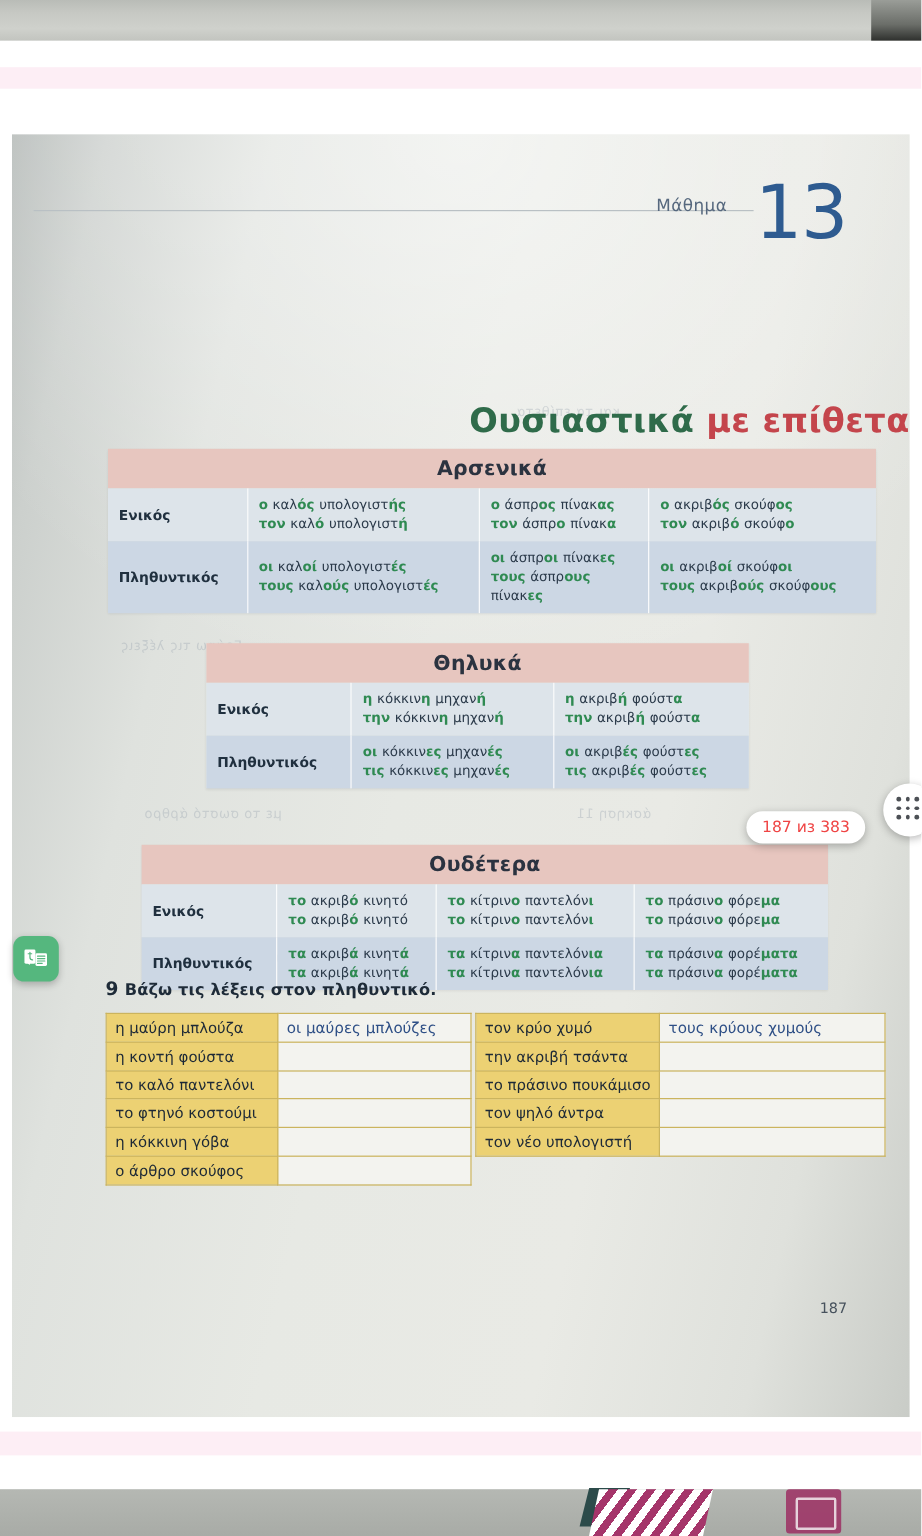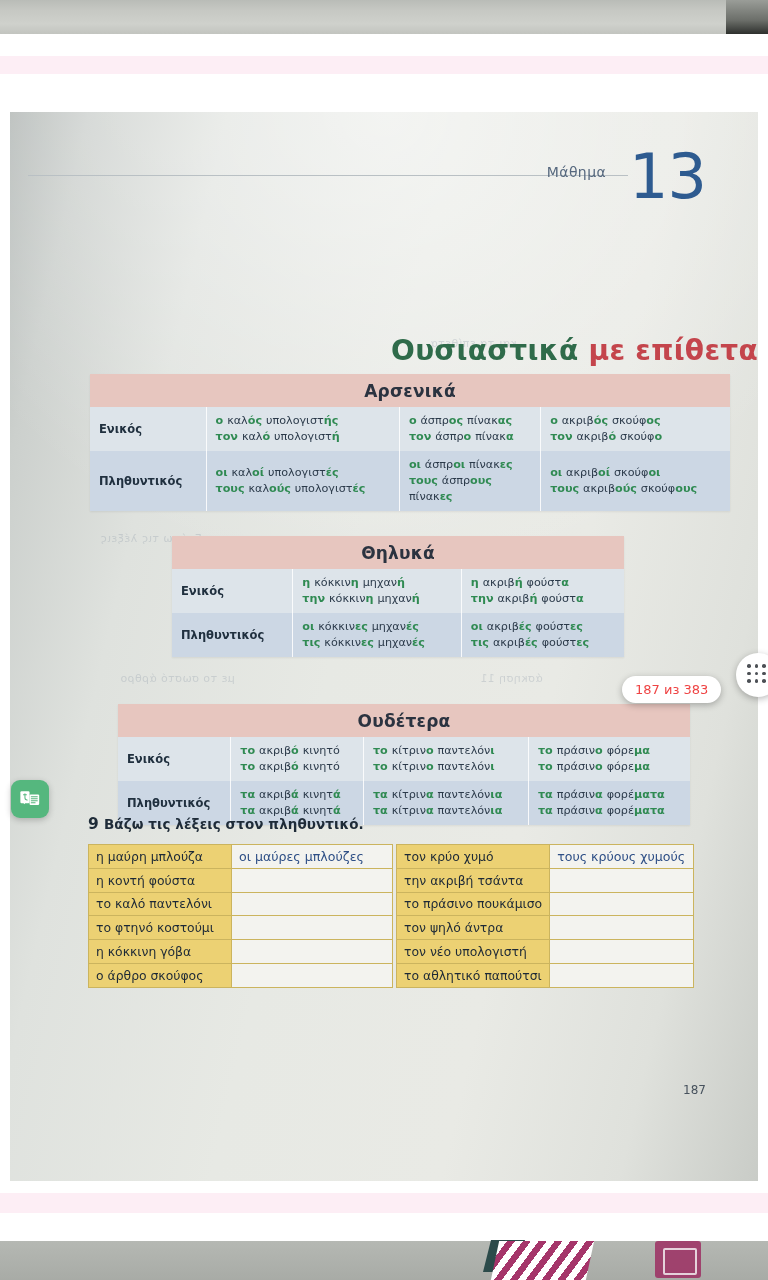--- a/index.html
+++ b/index.html
@@ -163,21 +163,21 @@
     white-space:nowrap;
   }
   .ex-table td.prompt { background:#ecd173; width: 143px; }
   .ex-table td.answer {
     background:#f3f3ef; width: 161px;
     color:#2e4f86; font-size:12.6px;
   }
   #ex-table-left  { left: 78px;  top: 732px; }
   #ex-table-right { left: 386px; top: 732px; }
   #ex-table-right td.prompt { width: 144px; }
-  #ex-table-right td.answer { width: 144px; }
+  #ex-table-right td.answer { width: 188px; }
 
   #page-folio {
     position:absolute; right: 52px; top: 971px;
     font-size: 12px; color:#47525d;
   }
 
   
   #pager-pill {
     position:absolute; left: 622px; top: 659px;
     background:#fff; border-radius: 15px;
@@ -394,24 +394,20 @@
           <tr>
             <td class="prompt">το πράσινο πουκάμισο</td>
             <td class="answer"></td>
           </tr>
           <tr>
             <td class="prompt">τον ψηλό άντρα</td>
             <td class="answer"></td>
           </tr>
           <tr>
             <td class="prompt">τον νέο υπολογιστή</td>
-            <td class="answer"></td>
-          </tr>
-          <tr>
-            <td class="prompt">το αθλητικό παπούτσι</td>
             <td class="answer"></td>
           </tr>
         </tbody>
       </table>
 
     <div id="page-folio">187</div>
   </div>
 
   <div id="pager-pill">187 из 383</div>
 

